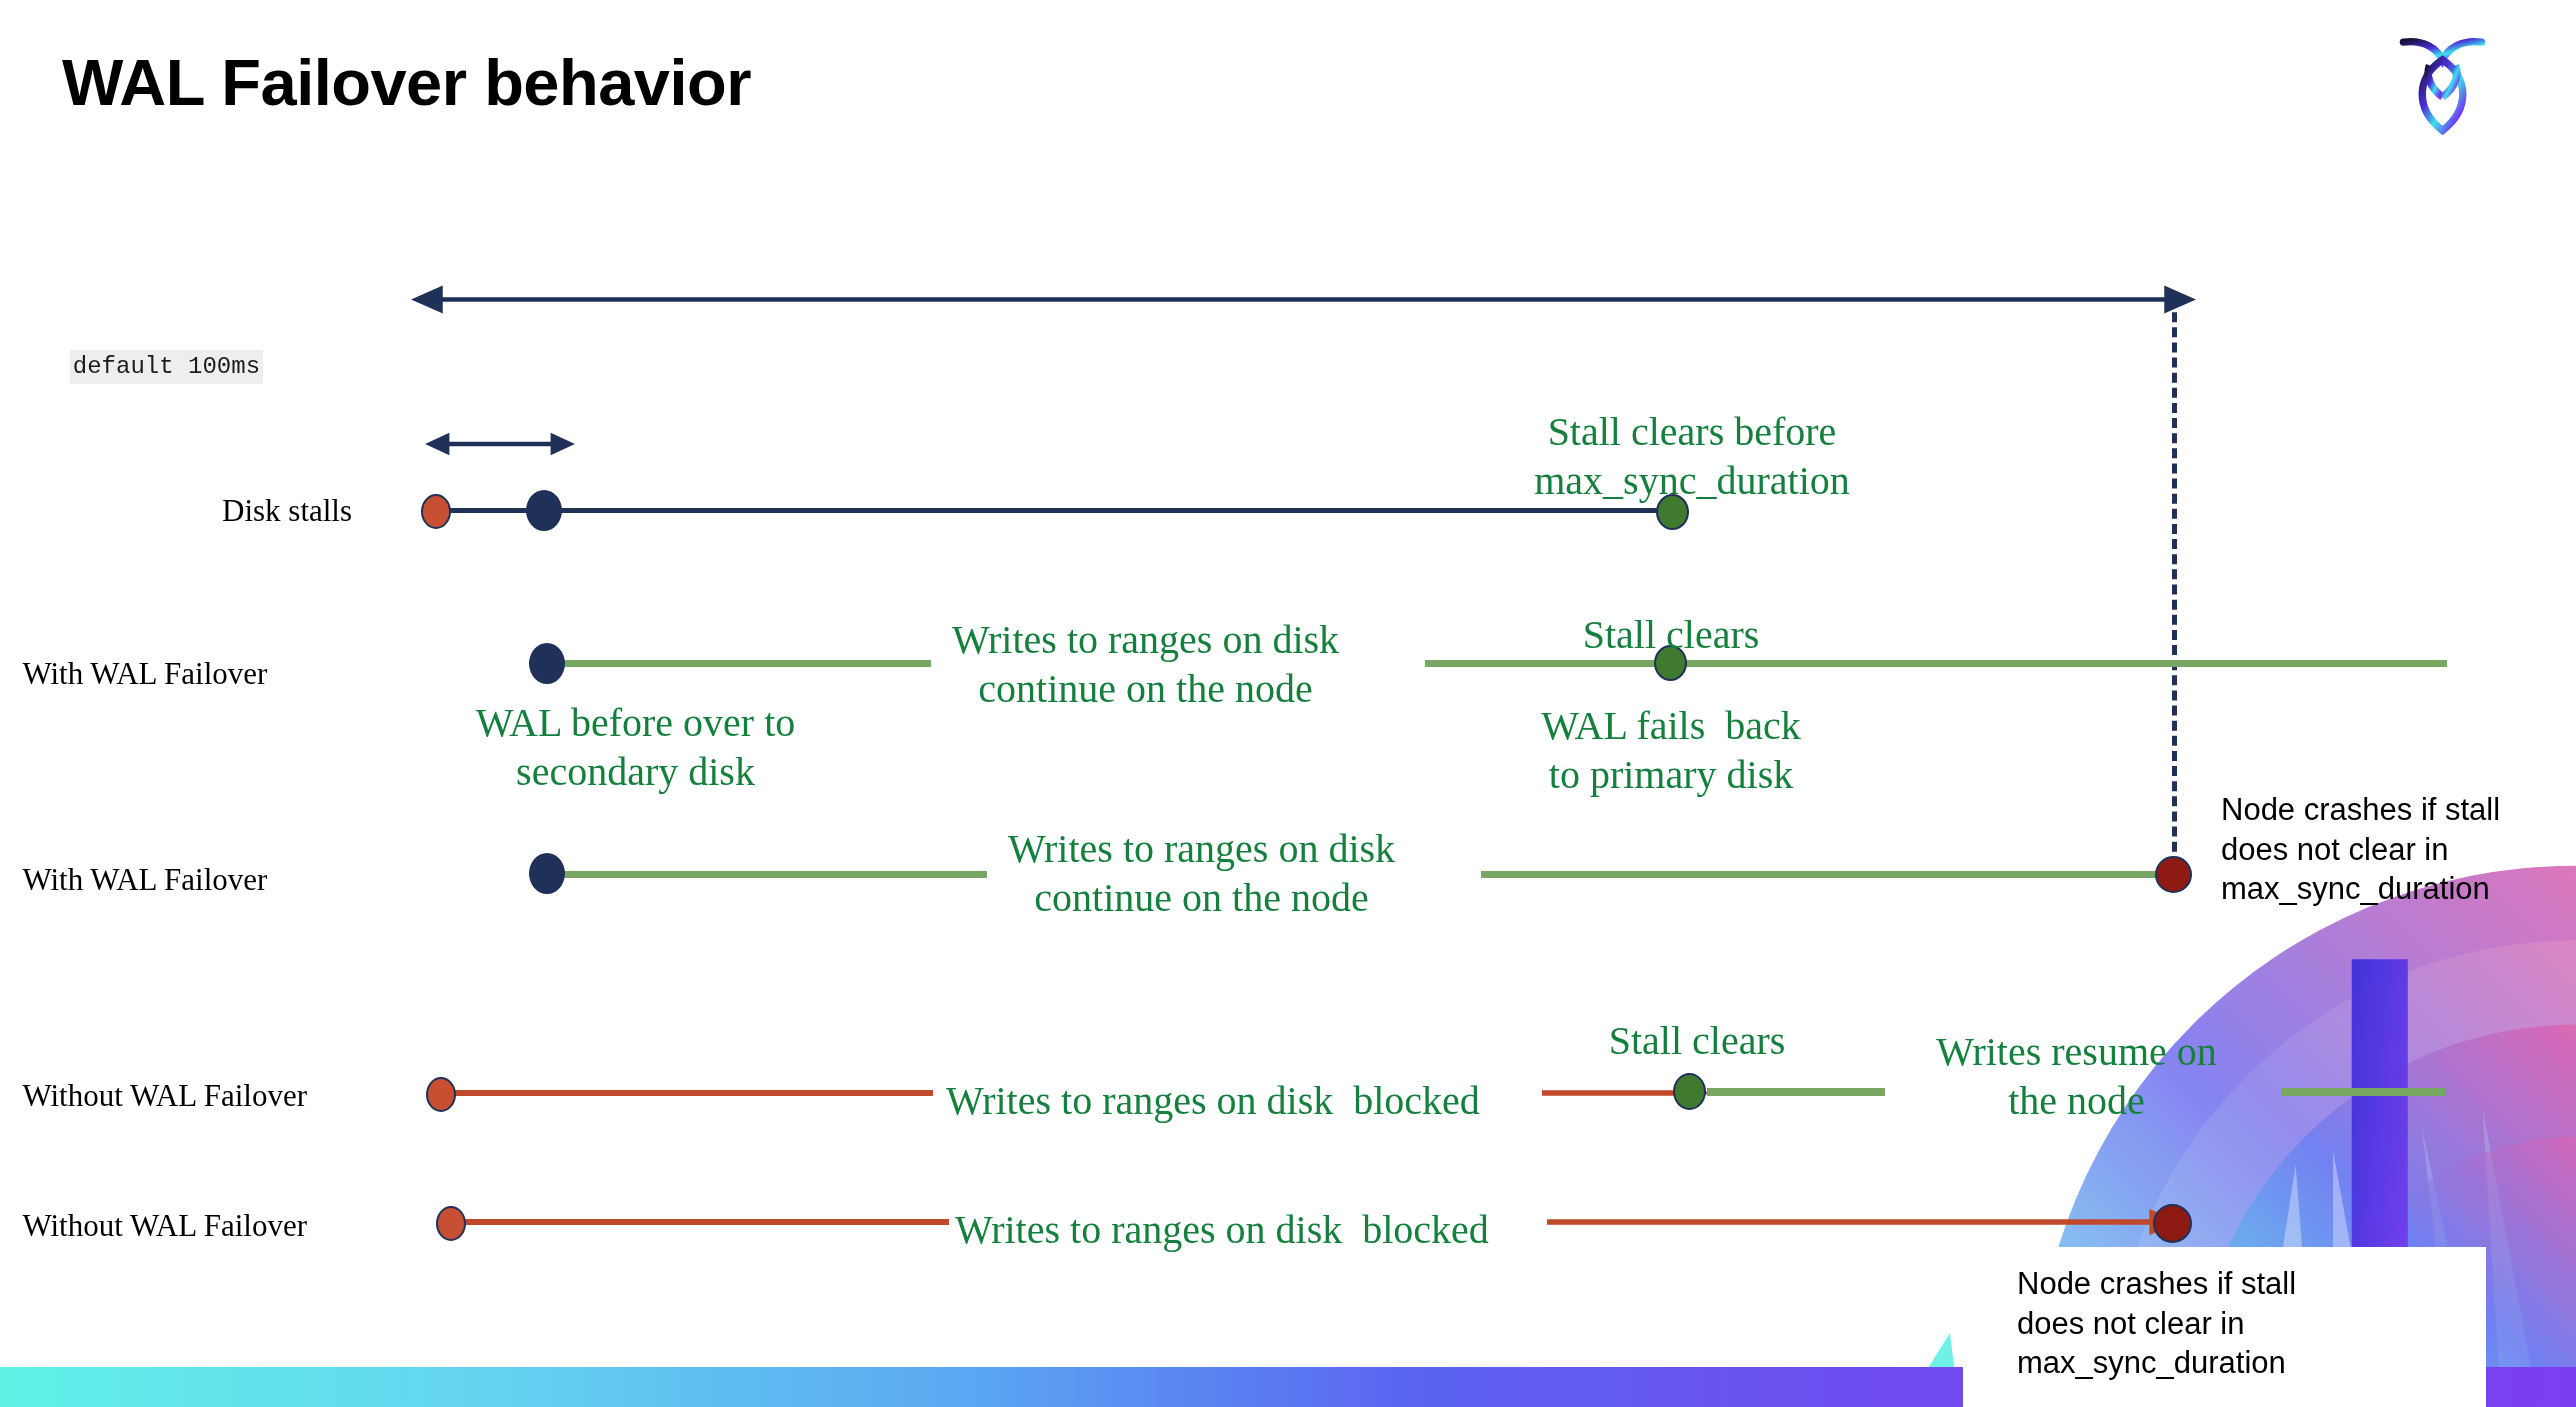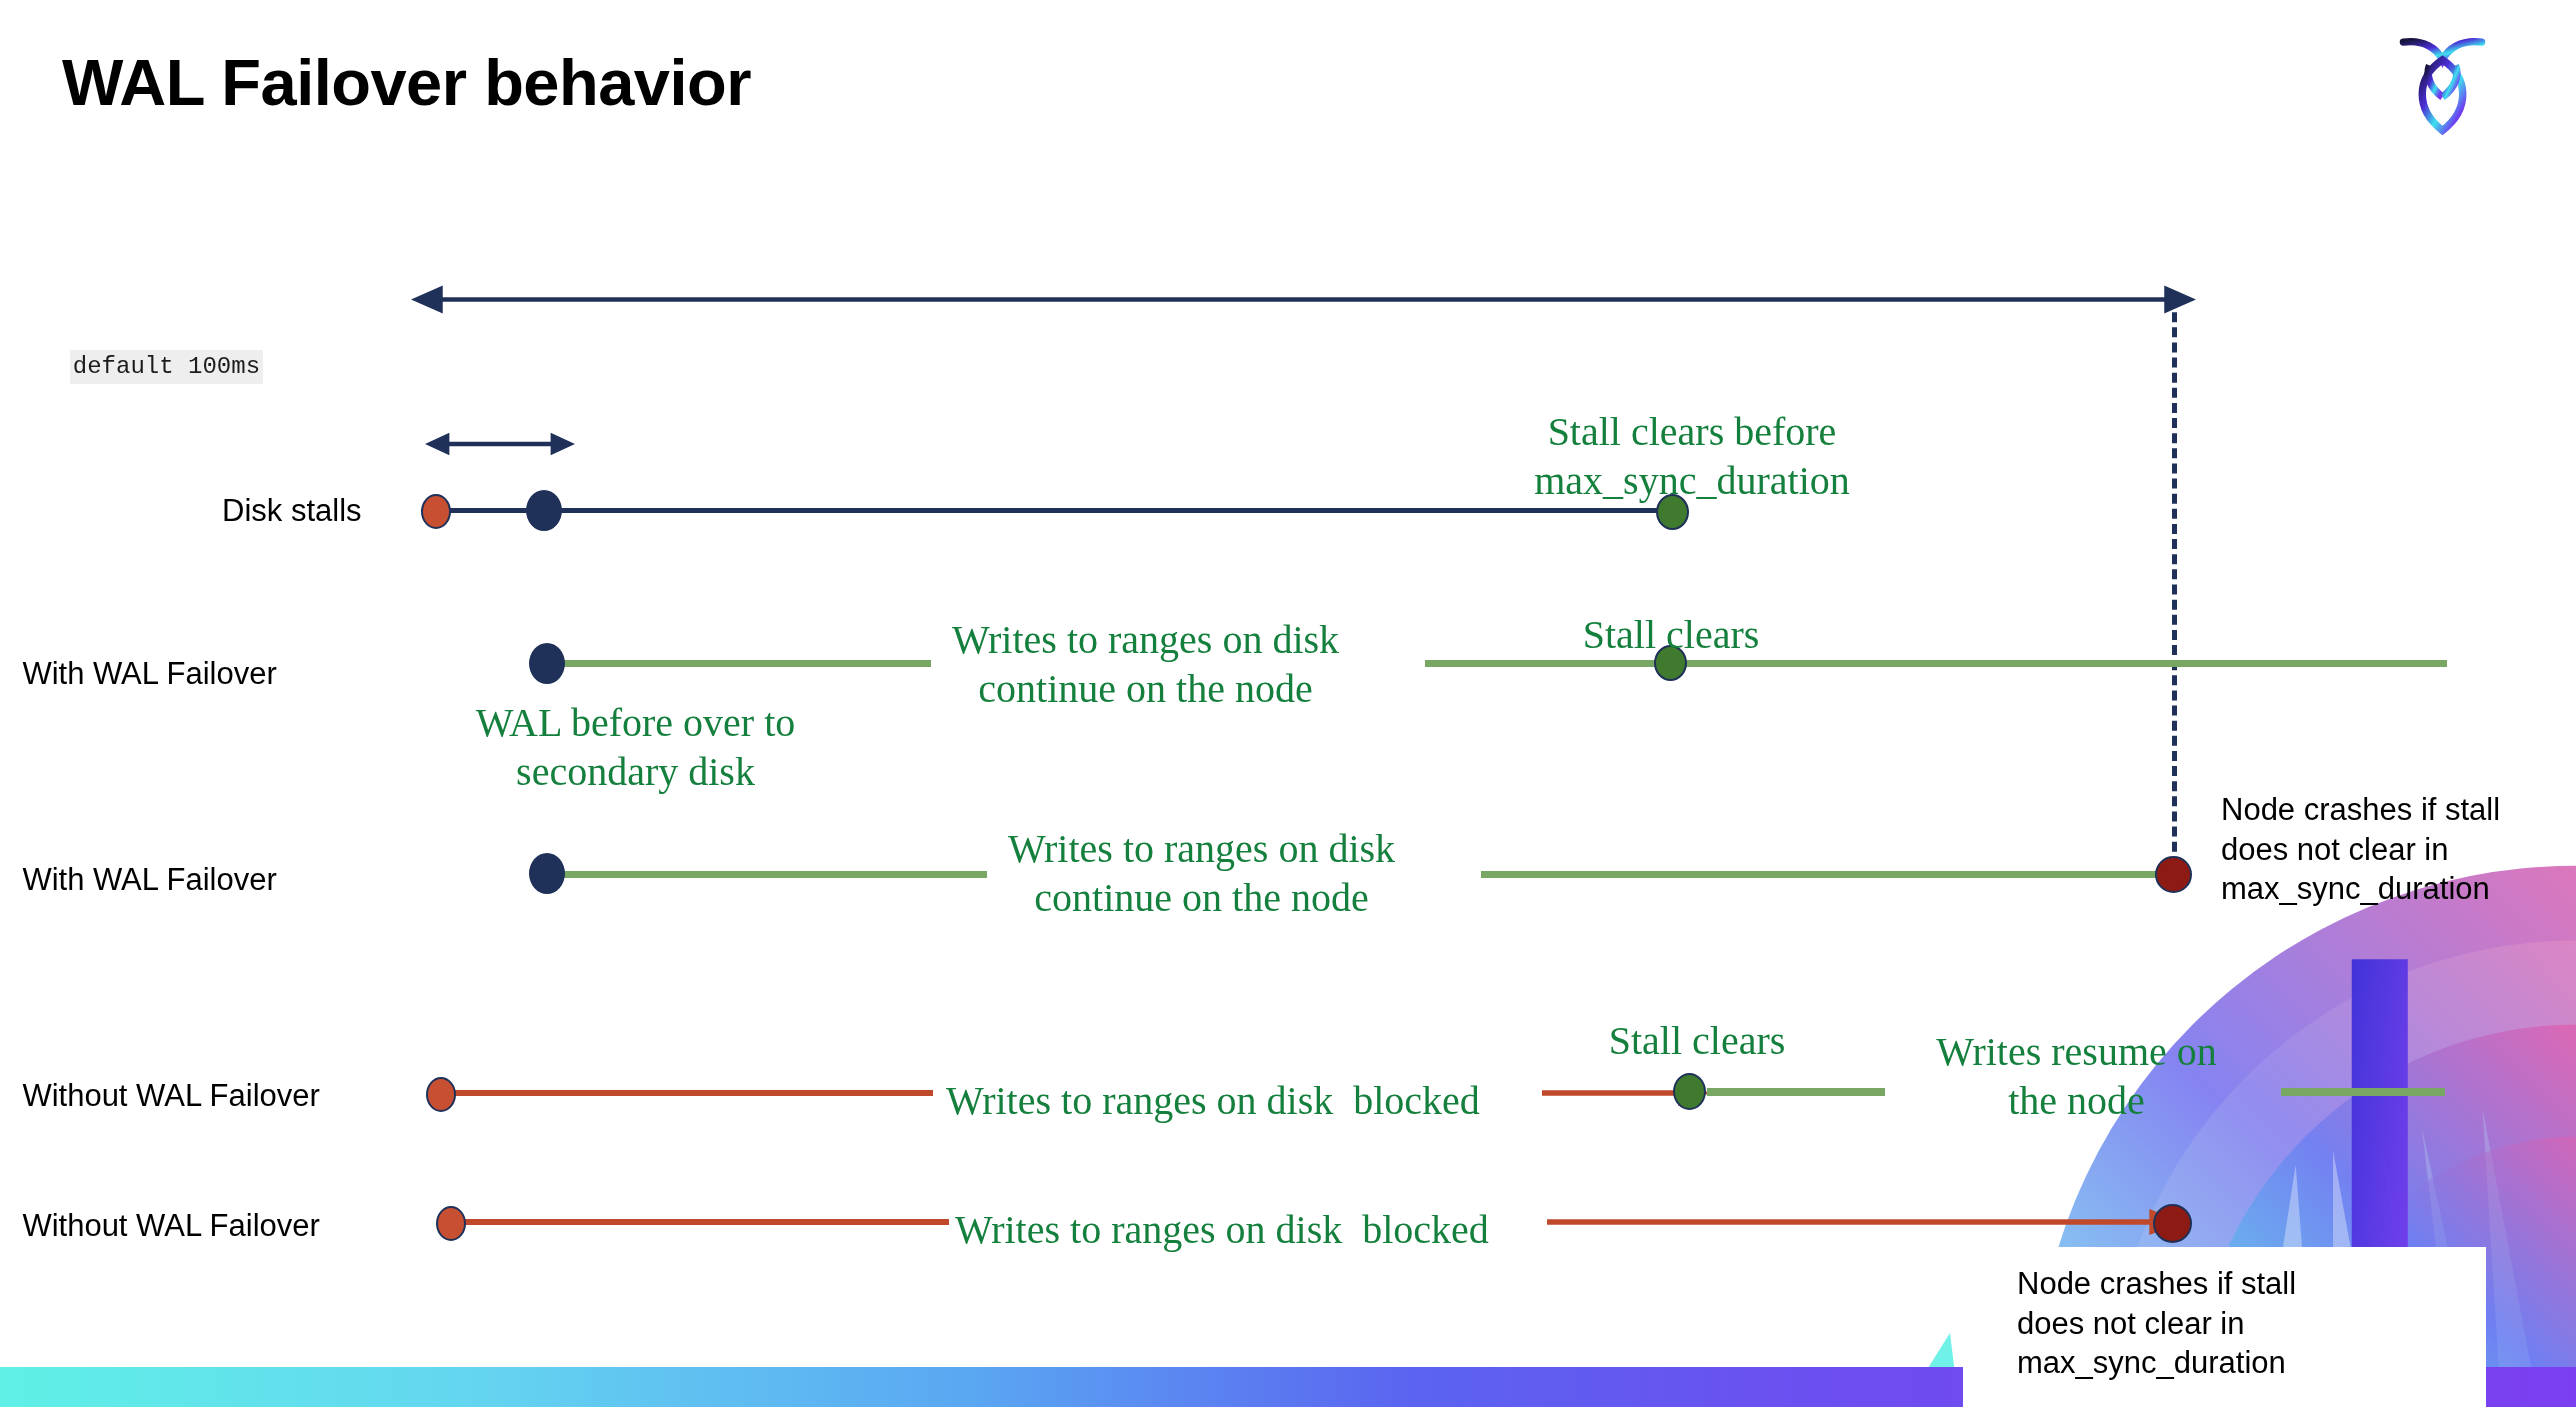--- a/index.html
+++ b/index.html
@@ -42,21 +42,21 @@
 
   
   .lbl{
     position:absolute;color:#15803d;
     font-family:Liberation Serif, serif;
     font-size:40px;line-height:1.22;white-space:pre;
   }
   .lbl.c{text-align:center;}
   .row-label{
     position:absolute;color:#000;font-size:31px;
-    font-family:Liberation Sans, sans-serif;white-space:nowrap;
+    font-family:Liberation Serif, serif;white-space:nowrap;
   }
   .crash-note{
     position:absolute;color:#000;font-size:31px;line-height:1.28;
     font-family:"Liberation Sans", sans-serif;white-space:pre-line;
   }
   .notecard{
     position:absolute;background:#ffffff;
   }
 
   
@@ -197,20 +197,22 @@
   <div class="dot green-d" style="left:1654px;top:645px;width:33px;height:36px;"></div>
 
   <div class="lbl c" style="left:472px;top:699px;width:327px;">WAL before over to
 secondary disk</div>
 
   <div class="lbl c" style="left:935px;top:616px;width:421px;">Writes to ranges on disk
 continue on the node</div>
 
   <div class="lbl c" style="left:1533px;top:611px;width:276px;">Stall clears</div>
 
+  <div class="lbl c" style="left:1505px;top:702px;width:332px;">WAL fails  back
+to primary disk</div>
 
   <div class="row-label" style="left:22.4px;top:862px;">With WAL Failover</div>
 
   <div class="line green" style="left:550px;top:871px;width:437px;height:6.5px;"></div>
   <div class="line green" style="left:1481px;top:871px;width:706px;height:6.5px;"></div>
 
   <div class="dot navy-d" style="left:529px;top:853px;width:36px;height:41px;"></div>
 
   <div class="dot red-d" style="left:2155px;top:856px;width:37px;height:37px;"></div>
 

